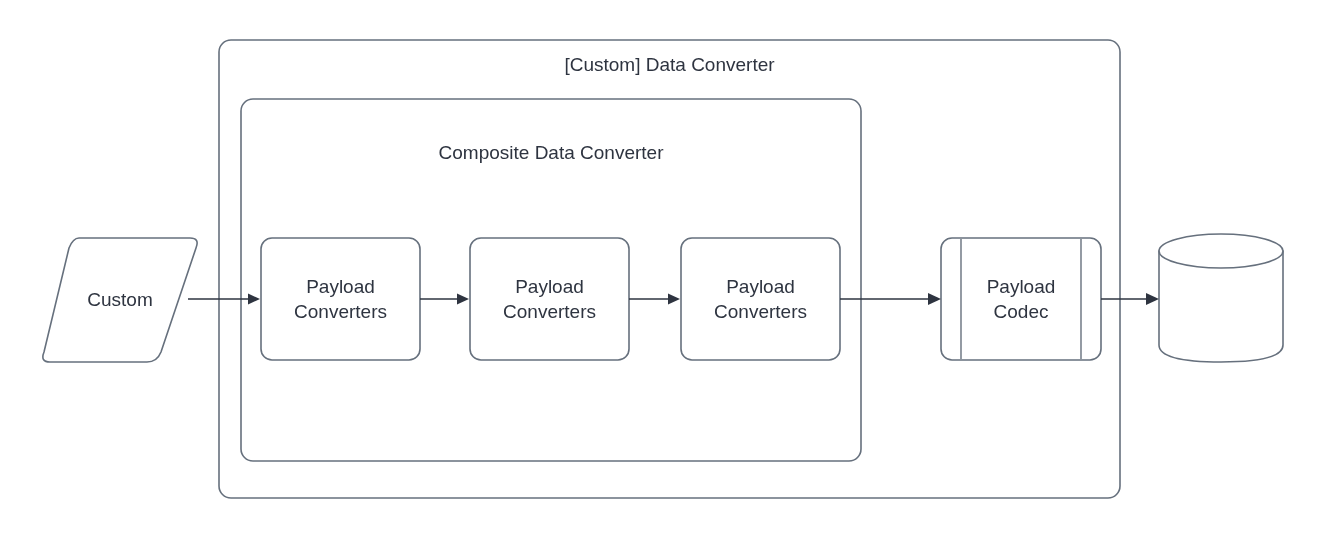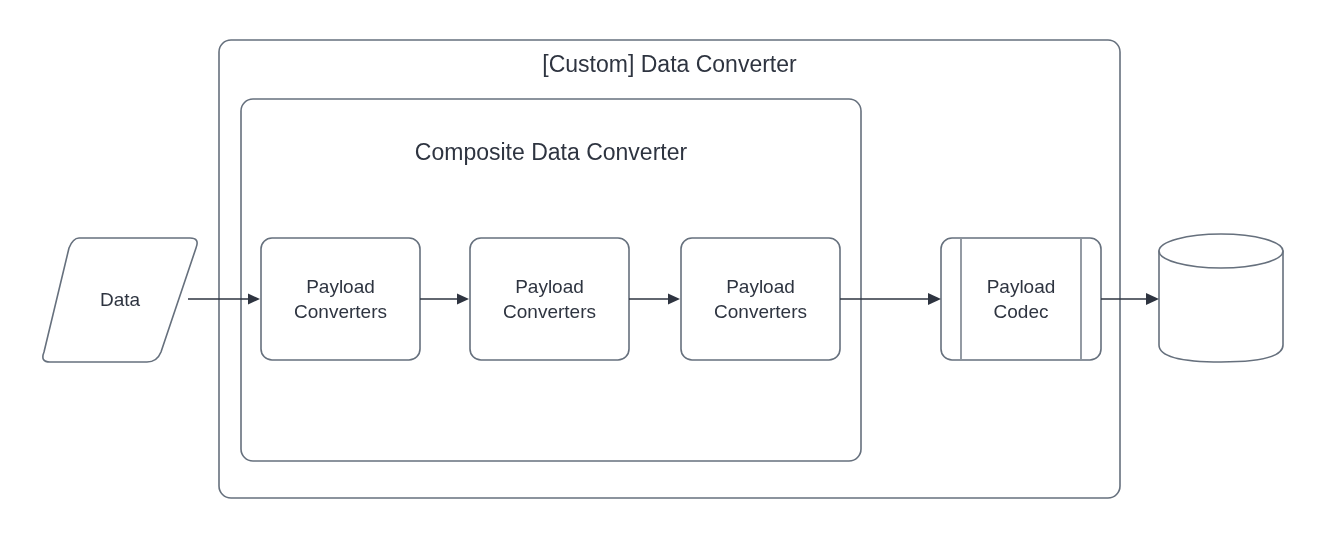--- a/index.html
+++ b/index.html
@@ -48,21 +48,21 @@
     position: absolute;
     color: #2e3440;
     font-family: "Liberation Sans", sans-serif;
     font-size: 19px;
     line-height: 25px;
     text-align: center;
     white-space: pre-line;
     user-select: none;
   }
   .label-container-title {
-    font-size: 23px;
+    font-size: 19px;
   }
 </style>
 </head>
 <body>
 
 <div id="canvas">
 
   <svg id="diagram-svg" viewBox="0 0 1320 540" xmlns="http://www.w3.org/2000/svg">
 
     <rect class="shape-fill" x="219" y="40" width="901" height="458" rx="12" ry="12"></rect>
@@ -98,21 +98,21 @@
     <polygon class="arrow-head" points="941,299 928,293 928,305"></polygon>
 
     <line class="connector" x1="1101" y1="299" x2="1151" y2="299"></line>
     <polygon class="arrow-head" points="1159,299 1146,293 1146,305"></polygon>
   </svg>
 
   <div class="label label-container-title" style="left:219px; top:52px; width:901px;">[Custom] Data Converter</div>
 
   <div class="label label-container-title" style="left:241px; top:140px; width:620px;">Composite Data Converter</div>
 
-  <div class="label" style="left:40px; top:287px; width:160px;">Data</div>
+  <div class="label" style="left:40px; top:287px; width:160px;">Custom</div>
 
   <div class="label" style="left:261px; top:274px; width:159px;">Payload
 Converters</div>
 
   <div class="label" style="left:470px; top:274px; width:159px;">Payload
 Converters</div>
 
   <div class="label" style="left:681px; top:274px; width:159px;">Payload
 Converters</div>
 

